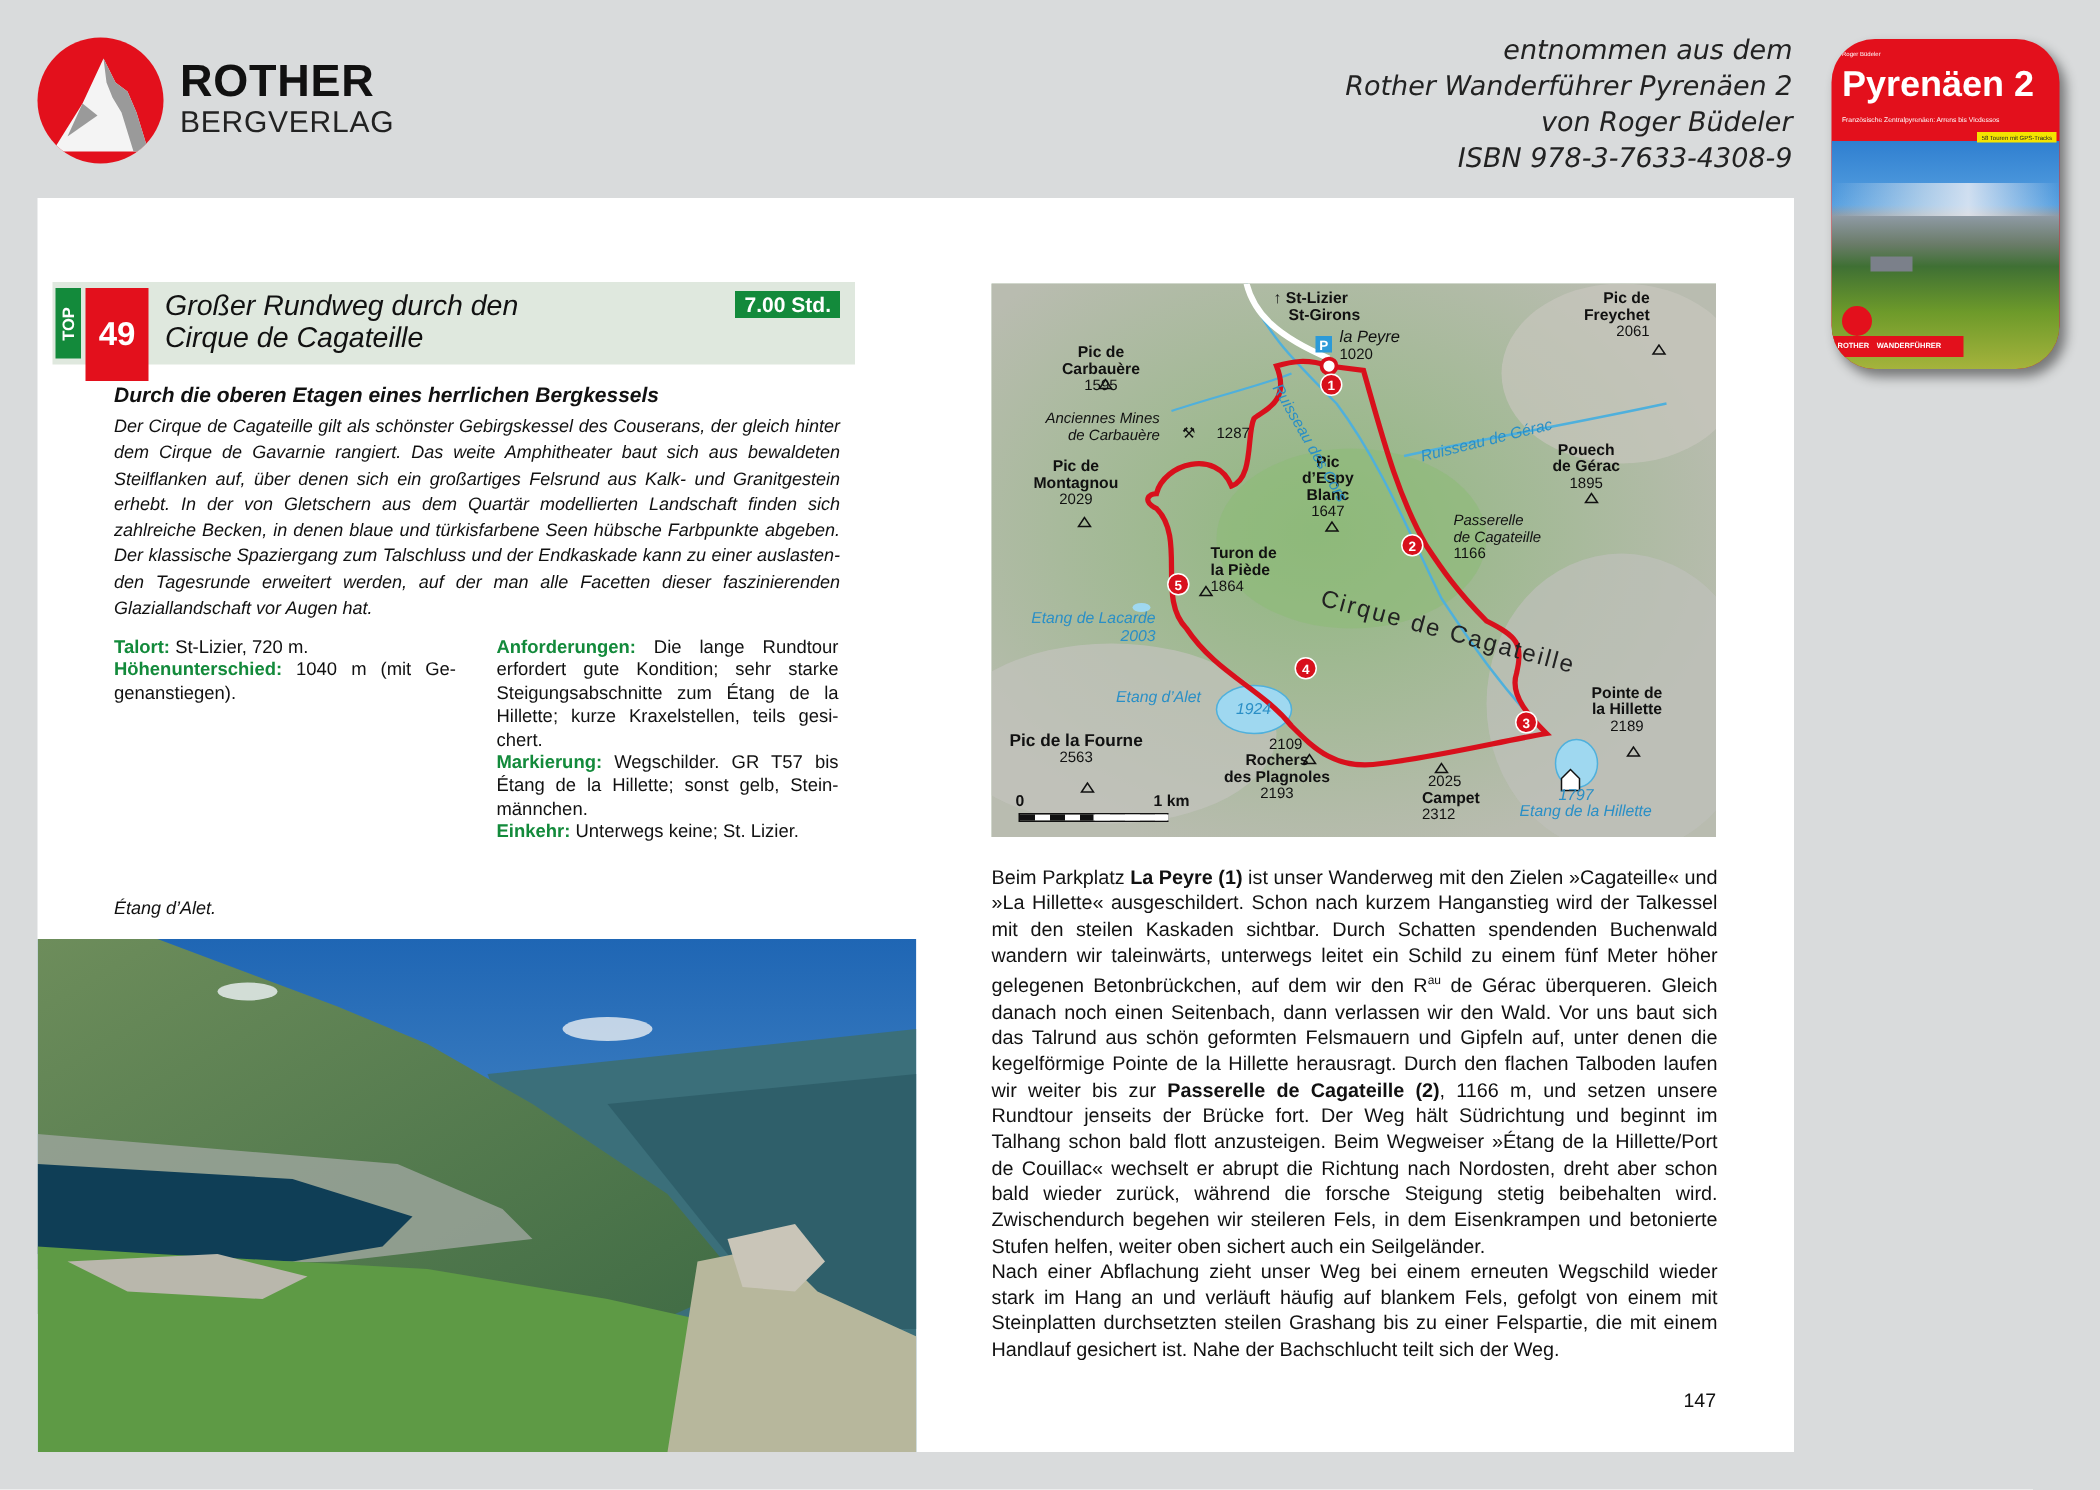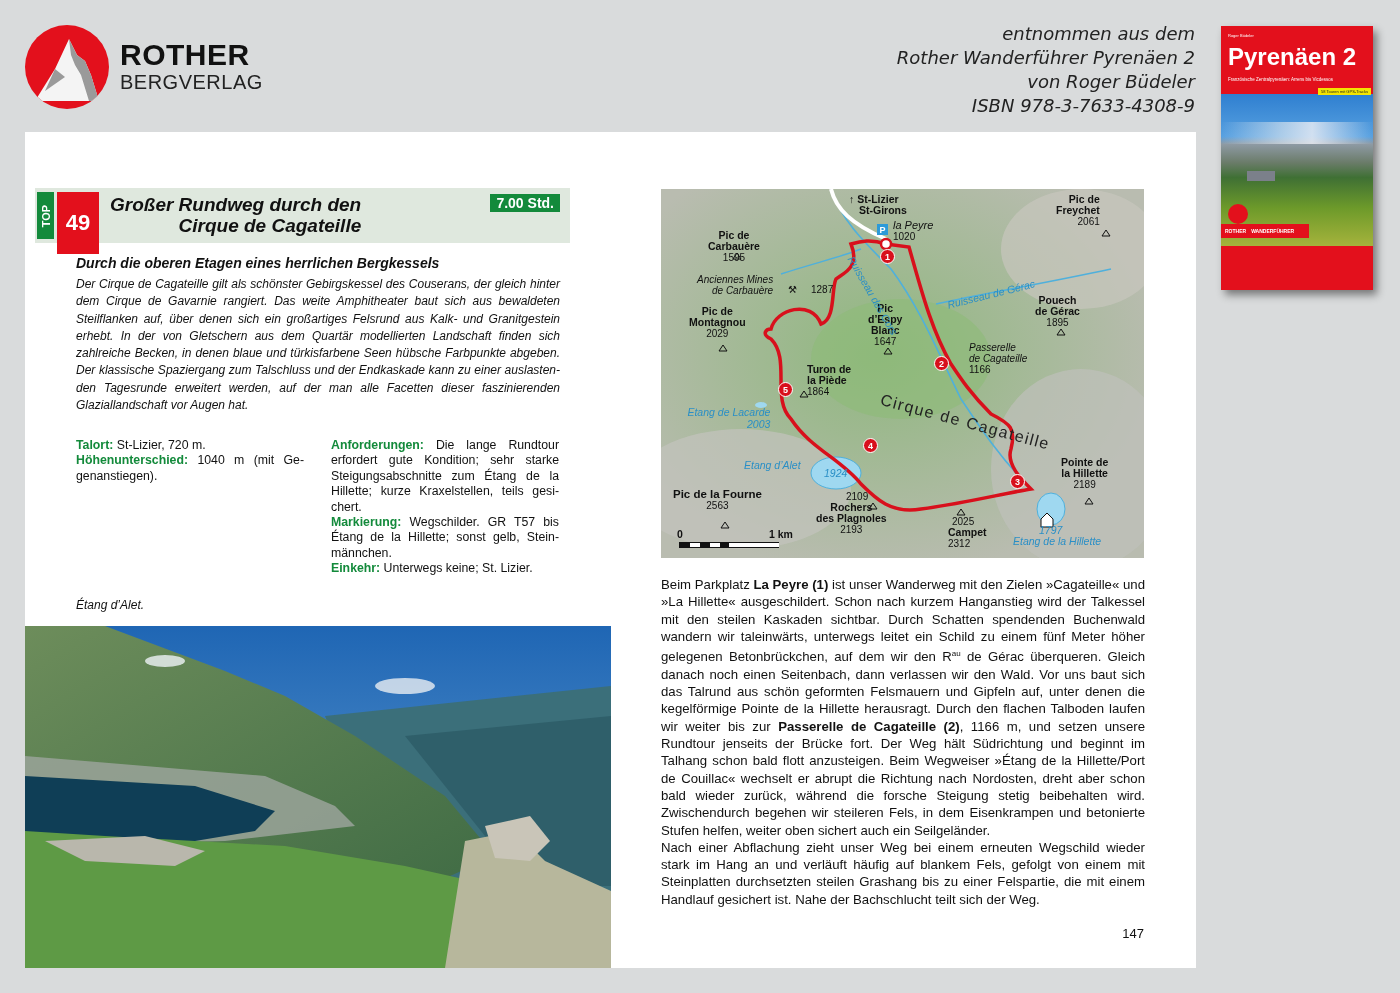--- a/index.html
+++ b/index.html
@@ -8,47 +8,47 @@
 
   
   .logo { position: absolute; left: 25px; top: 25px; width: 84px; height: 84px; border-radius: 50%; background: #e3101c; overflow: hidden; }
   .logo svg { position: absolute; left: 0; top: 0; }
   .brand-name { position: absolute; left: 120px; top: 38px; font-weight: bold; font-size: 30px; letter-spacing: 0.5px; color: #111; }
   .brand-sub { position: absolute; left: 120px; top: 71px; font-size: 20px; letter-spacing: 0.5px; color: #222; }
 
   .source { position: absolute; right: 205px; top: 22px; text-align: right; font-style: italic; font-size: 18px; line-height: 24px; color: #222; font-family: "DejaVu Sans", sans-serif; }
 
   
-  .cover { position: absolute; left: 1221px; top: 26px; width: 152px; height: 264px; background: #e3101c; box-shadow: 4px 5px 8px rgba(0,0,0,.45); overflow: hidden; }
+  .cover { position: absolute; left: 1221px; top: 26px; width: 152px; height: 220px; background: #e3101c; box-shadow: 4px 5px 8px rgba(0,0,0,.45); overflow: hidden; border-radius: 29px; }
   .cover .author { position: absolute; left: 7px; top: 7px; font-size: 4px; color: #fff; }
   .cover .title { position: absolute; left: 7px; top: 17px; font-size: 24px; font-weight: bold; color: #fff; }
   .cover .subtitle { position: absolute; left: 7px; top: 51px; font-size: 4.5px; color: #fff; white-space: nowrap; }
   .cover .tag { position: absolute; right: 2px; top: 62px; font-size: 4px; background: #f4e400; color: #222; padding: 1px 3px; white-space: nowrap; }
   .cover .photo { position: absolute; left: 0; top: 68px; width: 152px; height: 152px;
     background: linear-gradient(180deg, #2f7fd0 0%, #56a0e0 28%, #8e9aa4 33%, #6b7c6a 45%, #3f7034 55%, #6d9a2a 75%, #a5b33c 100%); }
   .cover .snow { position: absolute; left: 0; top: 96px; width: 152px; height: 22px; background: linear-gradient(90deg, transparent 0%, rgba(230,235,240,.6) 40%, rgba(240,240,245,.8) 60%, transparent 100%); }
   .cover .hut { position: absolute; left: 26px; top: 145px; width: 28px; height: 10px; background: #7b808a; }
   .cover .badge { position: absolute; left: 0; top: 198px; height: 14px; width: 88px; background: #e3101c; color: #fff; font-size: 5px; font-weight: bold; display: flex; align-items: center; padding-left: 4px; gap: 5px; }
   .cover .badge-logo { position: absolute; left: 7px; top: 178px; width: 20px; height: 20px; border-radius: 50%; background: #e3101c; }
 
   
   .page { position: absolute; left: 25px; top: 132px; width: 1171px; height: 836px; background: #fff; }
 
   
   .tour-bar { position: absolute; left: 10px; top: 56px; width: 535px; height: 55px; background: #dfe8de; }
   .top-tag { position: absolute; left: 2px; top: 4px; width: 17px; height: 47px; background: #138a3b; color: #fff; font-size: 11px; font-weight: bold; }
   .top-tag span { position: absolute; left: 50%; top: 50%; transform: translate(-50%,-50%) rotate(-90deg); white-space: nowrap; }
   .tour-num { position: absolute; left: 22px; top: 4px; width: 42px; height: 62px; background: #e3101c; color: #fff; font-weight: bold; font-size: 22px; display: flex; align-items: center; justify-content: center; }
-  .tour-title { position: absolute; left: 75px; top: 6px; font-style: italic; font-weight: bold; font-size: 19px; line-height: 21px; color: #111; text-align: right; }
+  .tour-title { position: absolute; left: 75px; top: 6px; font-style: italic; font-weight: normal; font-size: 19px; line-height: 21px; color: #111; }
   .duration { position: absolute; right: 10px; top: 6px; background: #138a3b; color: #fff; font-weight: bold; font-size: 14px; padding: 1px 6px; }
 
   .subtitle-line { position: absolute; left: 51px; top: 123px; font-style: italic; font-weight: bold; font-size: 14px; }
   .intro { position: absolute; left: 51px; top: 144px; width: 484px; font-style: italic; font-size: 12px; line-height: 17.3px; text-align: justify; hyphens: manual; }
 
-  .facts { position: absolute; top: 306px; width: 228px; font-size: 12.3px; line-height: 15.4px; text-align: justify; }
+  .facts { position: absolute; top: 292px; width: 228px; font-size: 12.3px; line-height: 15.4px; text-align: justify; }
   .facts.left { left: 51px; }
   .facts.right { left: 306px; }
   .facts .k { color: #138a3b; font-weight: bold; }
   .facts p { margin: 0; }
 
   .caption { position: absolute; left: 51px; top: 466px; font-style: italic; font-size: 12px; }
 
   .photo-main { position: absolute; left: 0; top: 494px; width: 586px; height: 342px; overflow: hidden; }
 
   

